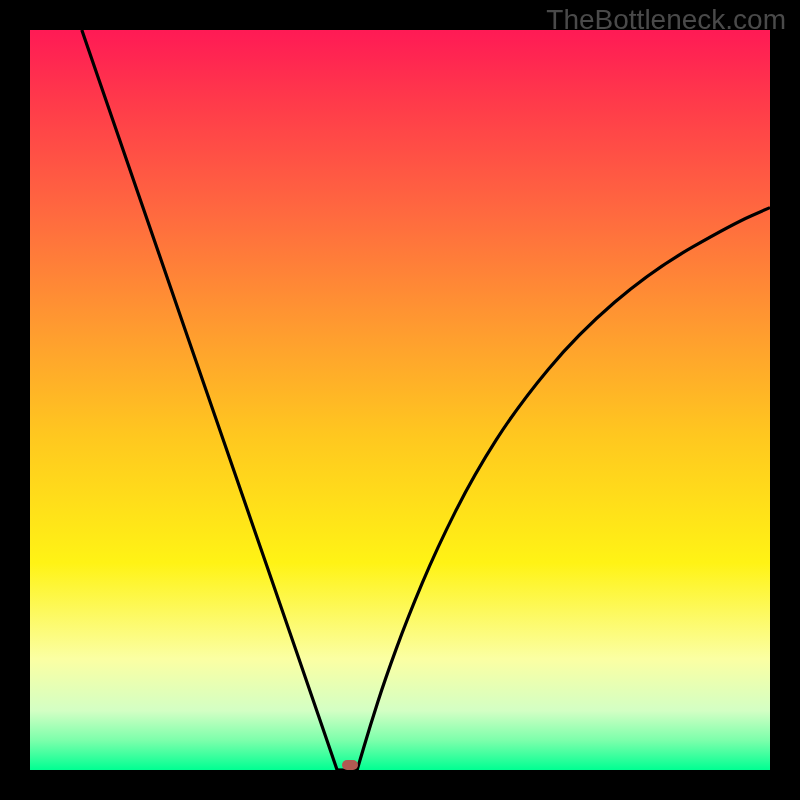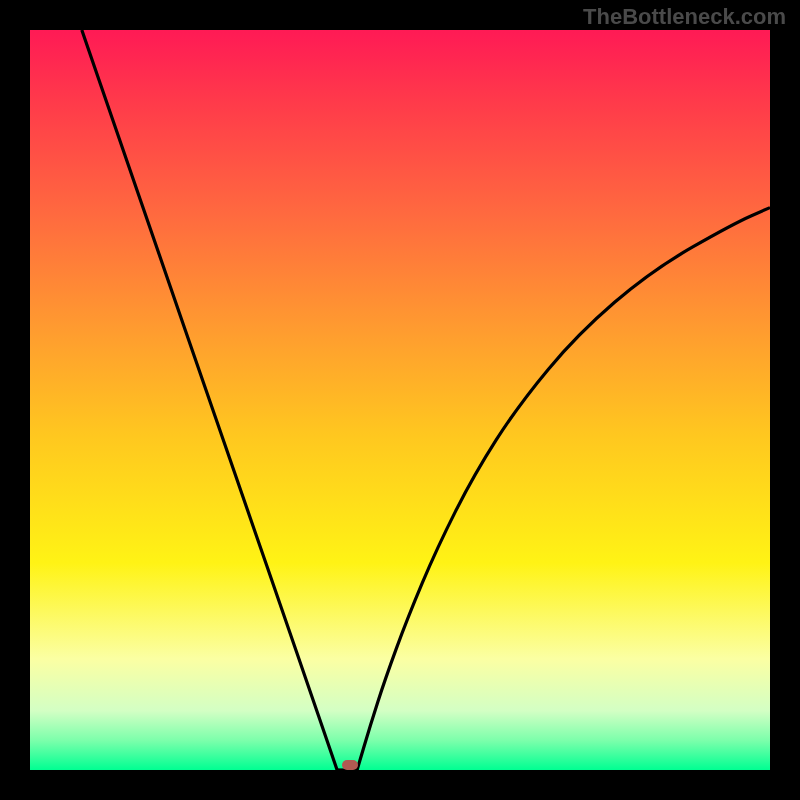--- a/index.html
+++ b/index.html
@@ -14,22 +14,22 @@
     width: 800px;
     height: 800px;
     background: #000000;
     position: relative;
   }
   .watermark {
     position: absolute;
     top: 4px;
     right: 14px;
     color: #4a4a4a;
-    font-size: 22px;
-    font-weight: 700;
+    font-size: 28px;
+    font-weight: 400;
     letter-spacing: 0px;
     z-index: 20;
   }
   .plot-area {
     position: absolute;
     left: 30px;
     top: 30px;
     width: 740px;
     height: 740px;
     overflow: hidden;

